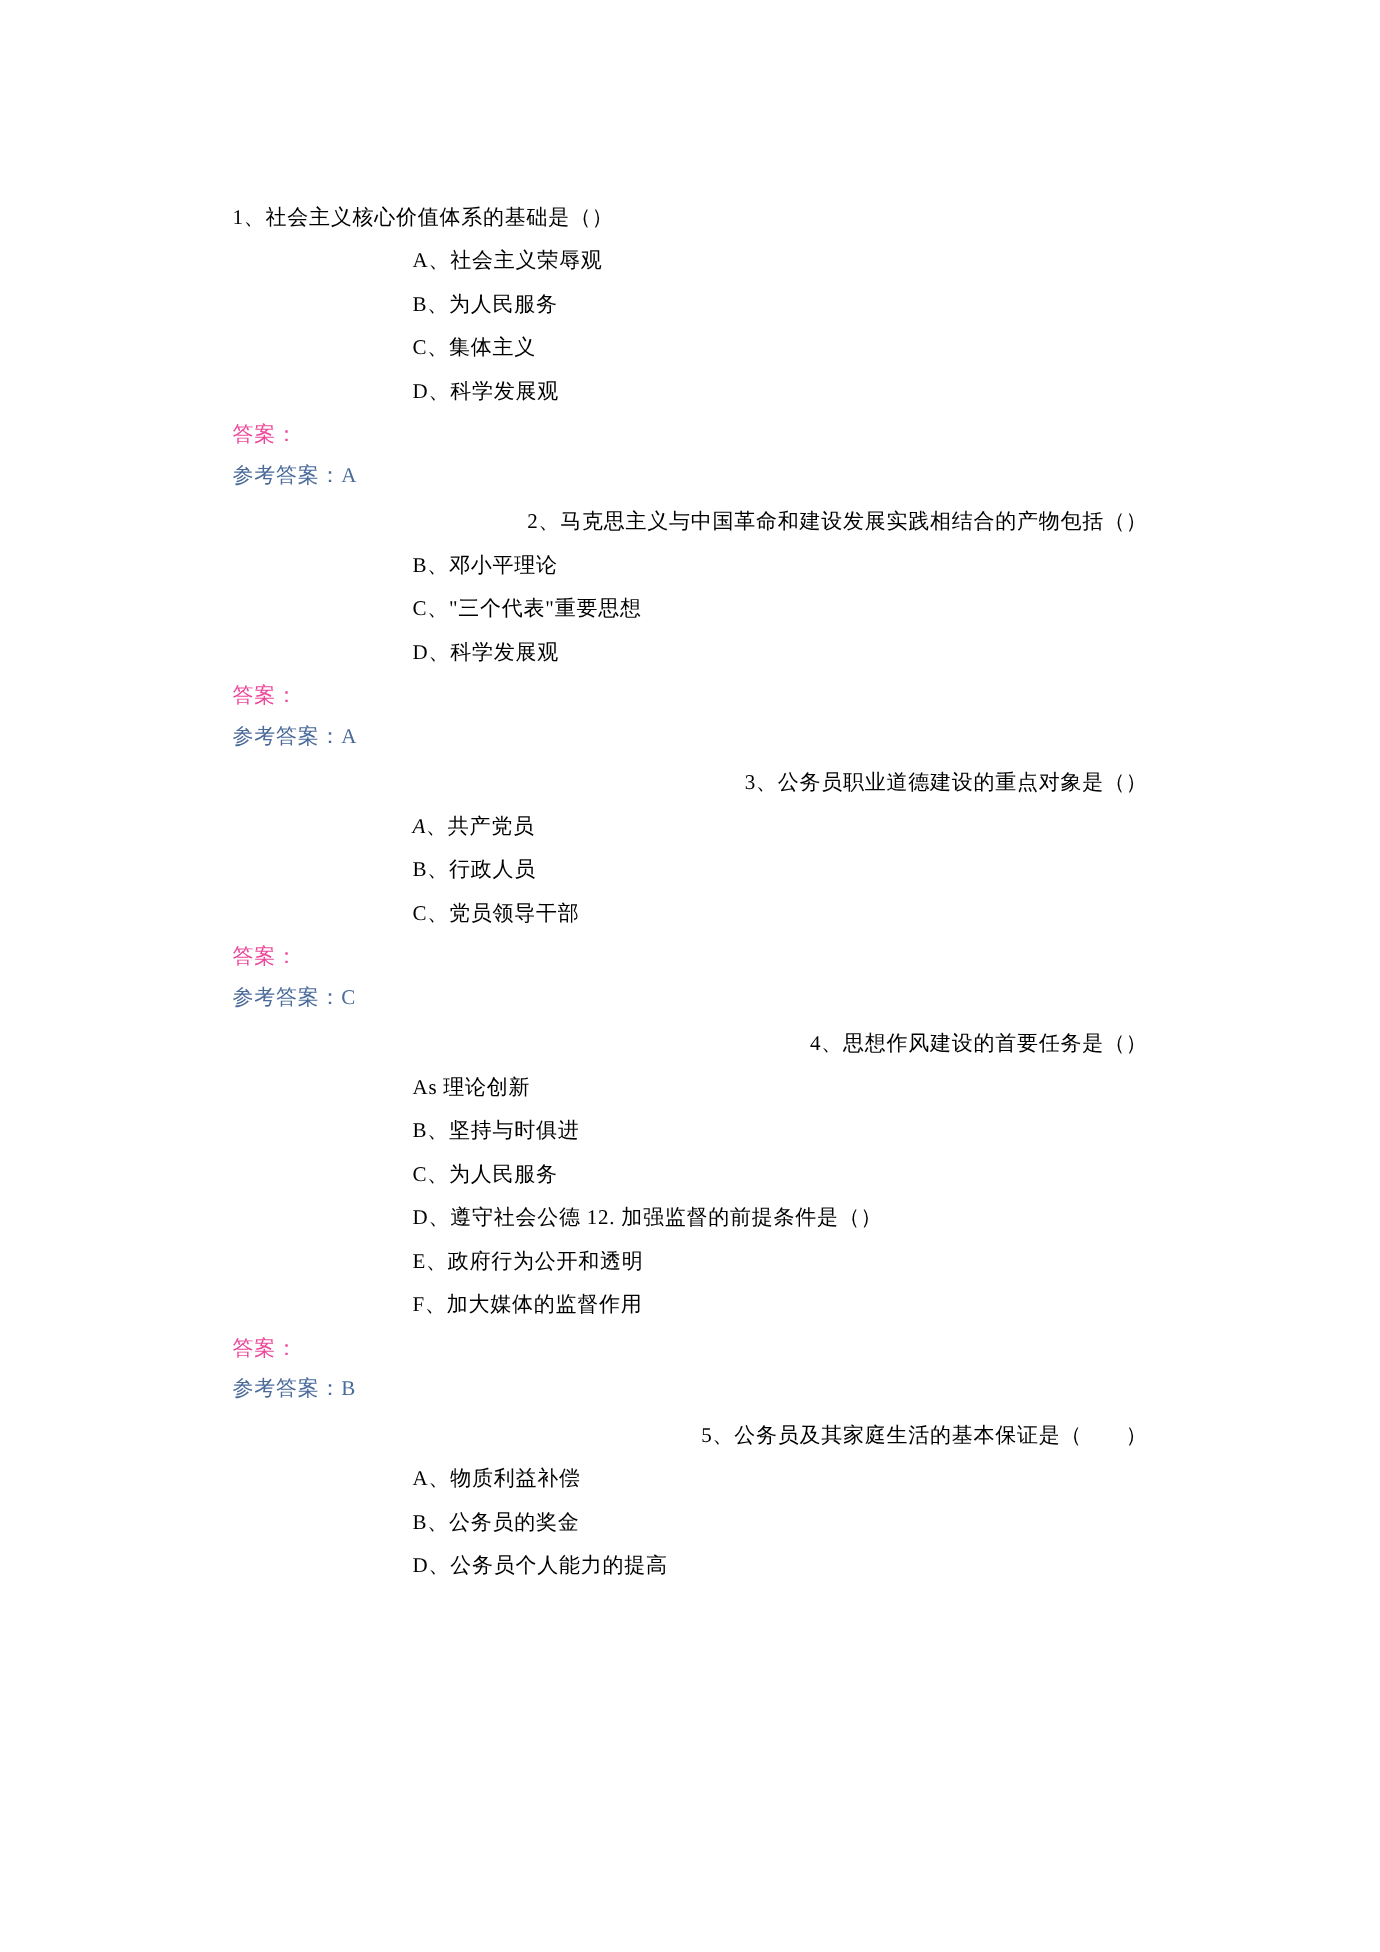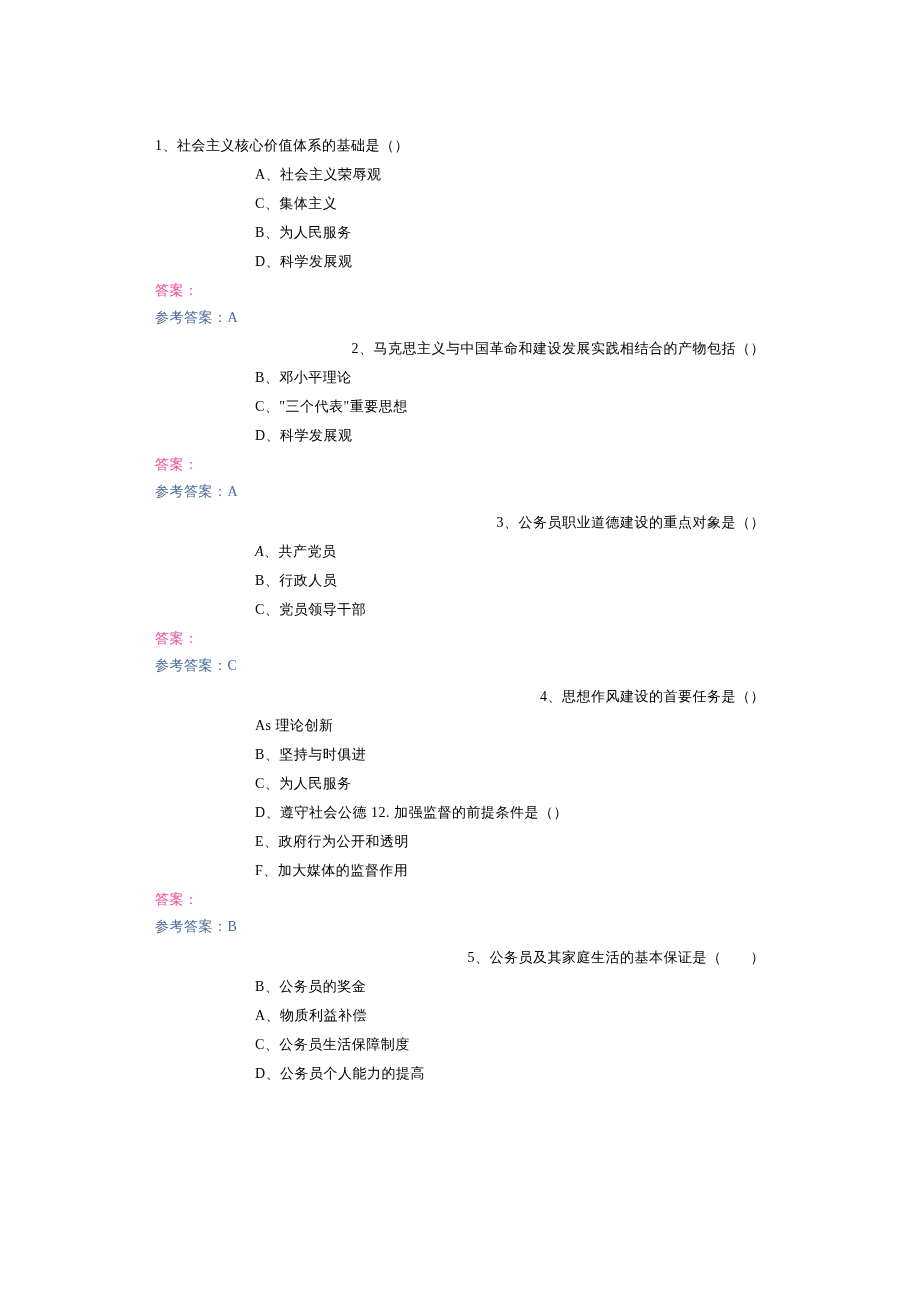--- a/index.html
+++ b/index.html
@@ -20,20 +20,21 @@
     }
     .q-first { padding-left: 0; }
     .q-other { padding-left: 14px; text-align: right; }
     .options {
       padding-left: 100px;
       margin-bottom: 6px;
     }
     .option-line {
       margin-bottom: 8px;
       letter-spacing: 0.5px;
+      margin-left: 20px;
     }
     .answer-label {
       color: #ec4899;
       margin-bottom: 6px;
       letter-spacing: 0.5px;
     }
     .answer-ref {
       color: #4a6a9a;
       margin-bottom: 10px;
       letter-spacing: 0.5px;
@@ -42,22 +43,22 @@
   </style>
 </head>
 <body>
 
 <div class="question-block">
   <div class="question-text q-first">
     <span>1、</span><span>社会主义核心价值体系的基础是（）</span>
   </div>
   <div class="options">
     <div class="option-line">A、社会主义荣辱观</div>
+    <div class="option-line">B、为人民服务</div>
     <div class="option-line">C、集体主义</div>
-    <div class="option-line">B、为人民服务</div>
     <div class="option-line">D、科学发展观</div>
   </div>
   <div class="answer-label">答案：</div>
   <div class="answer-ref">
     <span>参考答案：</span><span>A</span>
   </div>
 </div>
 
 <div class="question-block">
   <div class="question-text q-other">
@@ -105,18 +106,17 @@
   <div class="answer-ref">
     <span>参考答案：</span><span>B</span>
   </div>
 </div>
 
 <div class="question-block">
   <div class="question-text q-other">
     <span>5、</span><span>公务员及其家庭生活的基本保证是（　　）</span>
   </div>
   <div class="options">
+    <div class="option-line">A、物质利益补偿</div>
     <div class="option-line">B、公务员的奖金</div>
-    <div class="option-line">A、物质利益补偿</div>
-    <div class="option-line">C、公务员生活保障制度</div>
     <div class="option-line">D、公务员个人能力的提高</div>
   </div>
 </div>
 
 </body></html>

